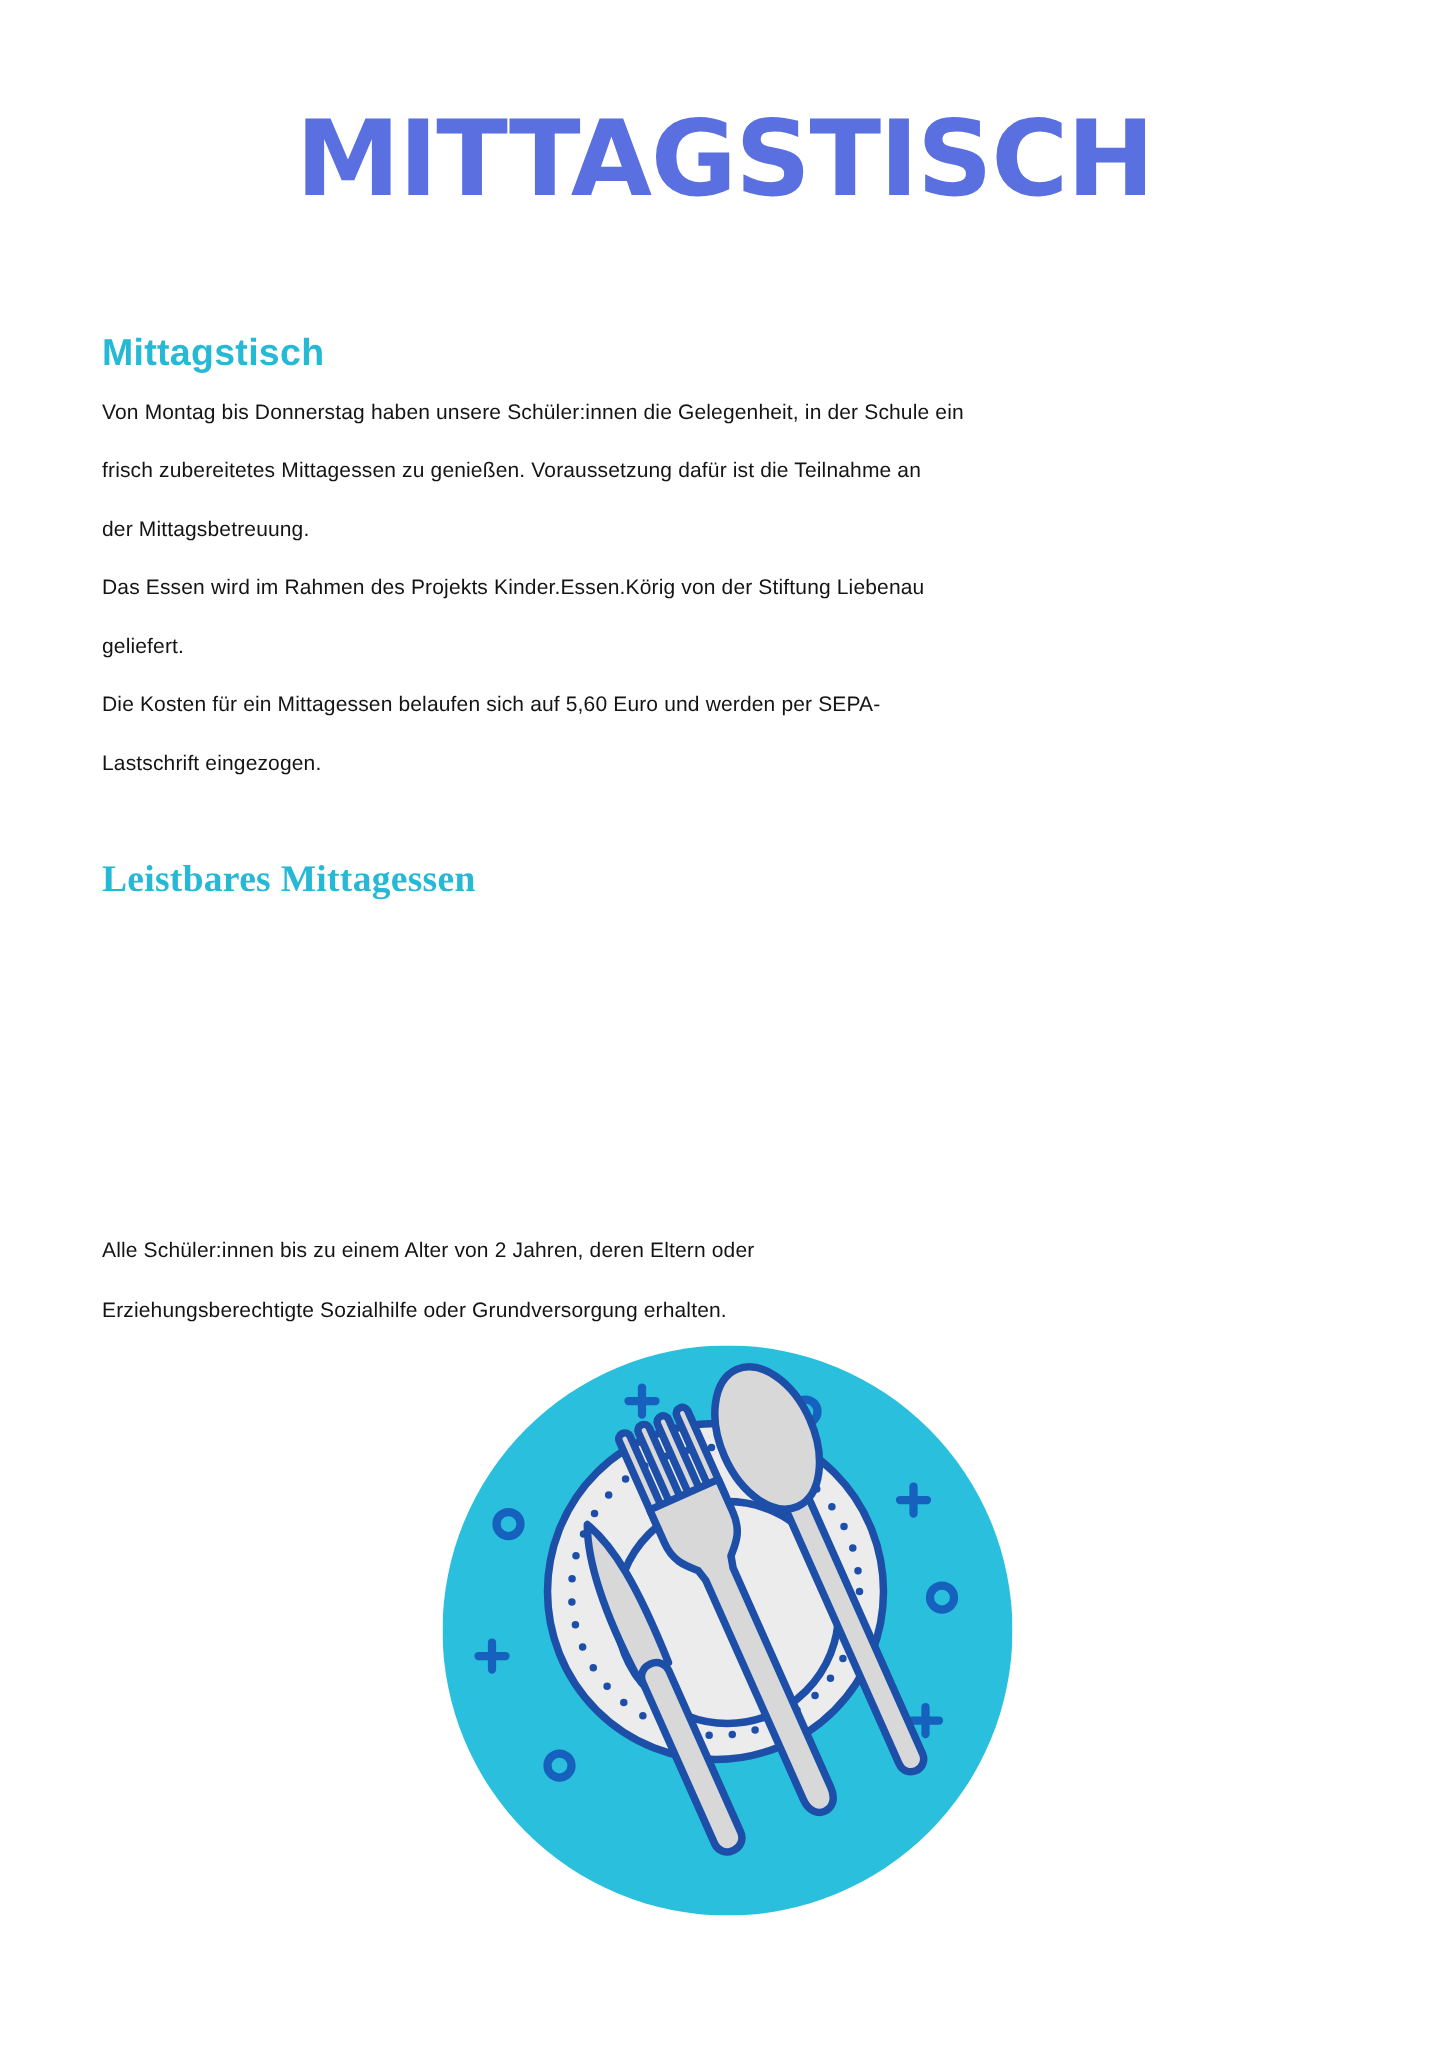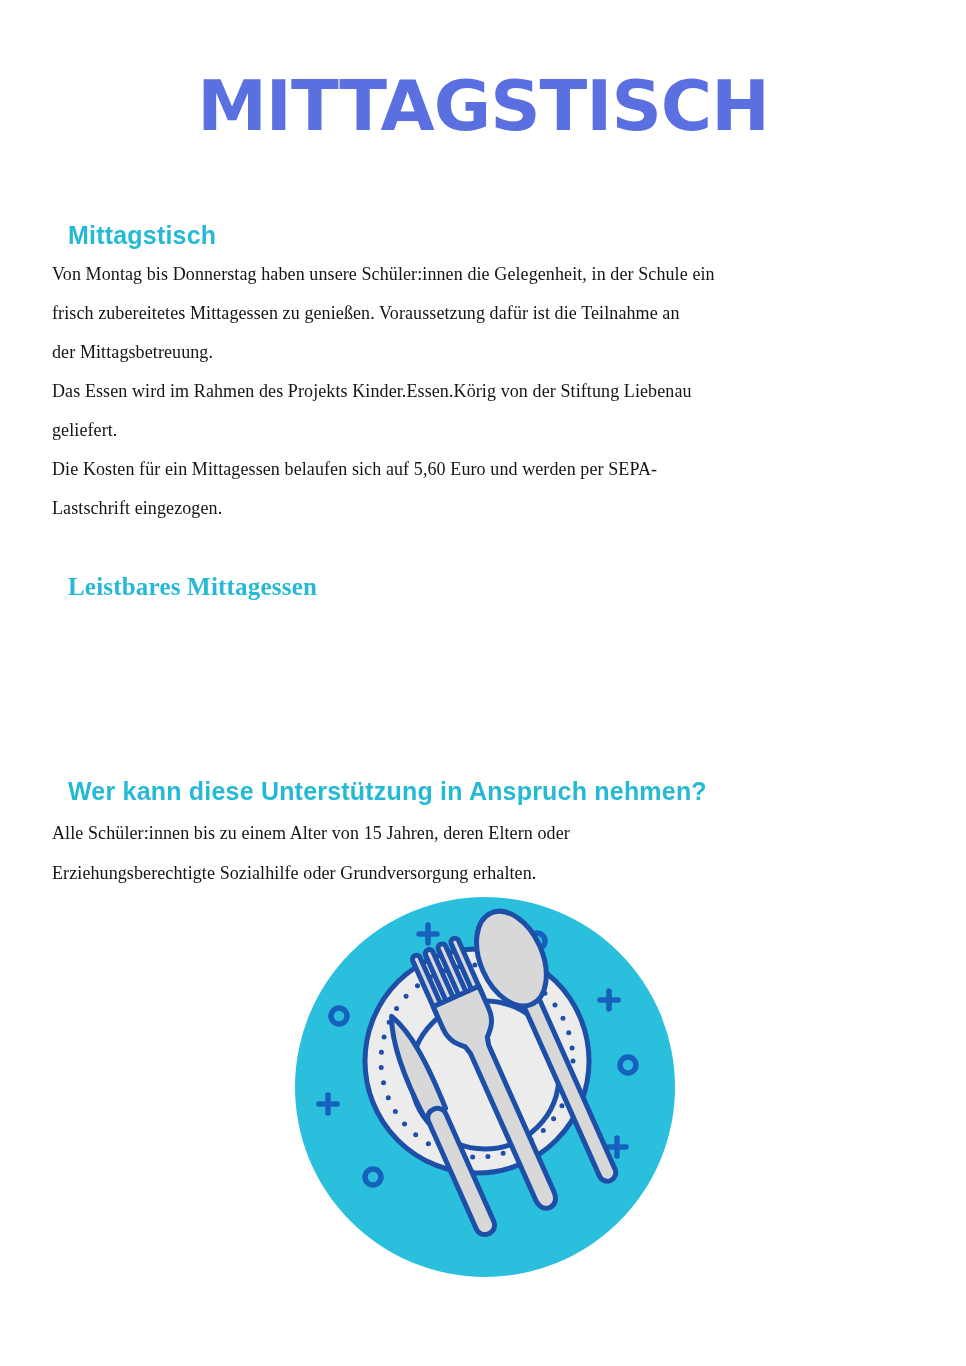--- a/index.html
+++ b/index.html
@@ -14,23 +14,23 @@
     font-family:"DejaVu Sans", sans-serif;
     font-weight:bold; font-size:70px; line-height:100px; letter-spacing:-1px;
     color:var(--title_blue);
   }
   .section { position:absolute; left:68px; width:832px; }
   .section-heading {
     margin:0; font-size:25px; line-height:30px; font-weight:700;
     color:var(--heading_cyan); letter-spacing:0.2px;
   }
   .body-text {
-    position:absolute; left:52px; width:832px;
-    white-space:pre-line; font-size:18px; line-height:39px;
-    color:var(--body_text); letter-spacing:0.1px;font-family:Liberation Serif, serif;
+    position:absolute; left:68px; width:832px;
+    white-space:pre-line; font-size:14px; line-height:39px;
+    color:var(--body_text); letter-spacing:0.1px;
   }
   .s1-head { top:208px; }   .s1-body { top:243px; }
   .s2-head { top:560px;font-family:Liberation Serif, serif; }   .s2-body { top:596px; }
   .s3-head { top:764px; }   .s3-body { top:801px; line-height:40px; }
   .illustration { position:absolute; left:295px; top:885px; width:380px; height:380px; }
   .c-bg  { fill:var(--circle_cyan); }
   .plate { fill:var(--plate_gray); stroke:var(--outline_navy); stroke-width:5; }
   .dots  { fill:none; stroke:var(--outline_navy); stroke-width:5;
            stroke-linecap:round; stroke-dasharray:0 15.5; }
   .cut   { fill:var(--cutlery_gray); stroke:var(--outline_navy); stroke-width:5;
@@ -48,22 +48,21 @@
   <div class="body-text s1-body">Von Montag bis Donnerstag haben unsere Schüler:innen die Gelegenheit, in der Schule ein
 frisch zubereitetes Mittagessen zu genießen. Voraussetzung dafür ist die Teilnahme an
 der Mittagsbetreuung.
 Das Essen wird im Rahmen des Projekts Kinder.Essen.Körig von der Stiftung Liebenau
 geliefert.
 Die Kosten für ein Mittagessen belaufen sich auf 5,60 Euro und werden per SEPA-
 Lastschrift eingezogen.</div>
 
   <h2 class="section-heading section s2-head">Leistbares Mittagessen</h2>
 
-  <h2 class="section-heading section s3-head">Wer kann diese Unterstützung in Anspruch nehmen?</h2>
-  <div class="body-text s3-body">Alle Schüler:innen bis zu einem Alter von 15 Jahren, deren Eltern oder
+  <div class="body-text s3-body">Alle Schüler:innen bis zu einem Alter von 2 Jahren, deren Eltern oder
 Erziehungsberechtigte Sozialhilfe oder Grundversorgung erhalten.</div>
 
   <svg class="illustration" viewBox="0 0 380 380">
 
     <circle class="c-bg" cx="190" cy="190" r="190"></circle>
 
     <g>
       <path class="deco" d="M124 37 H142 M133 28 V46"></path>
       <circle class="deco" cx="242" cy="44" r="8"></circle>
       <circle class="deco" cx="44" cy="119" r="8"></circle>

